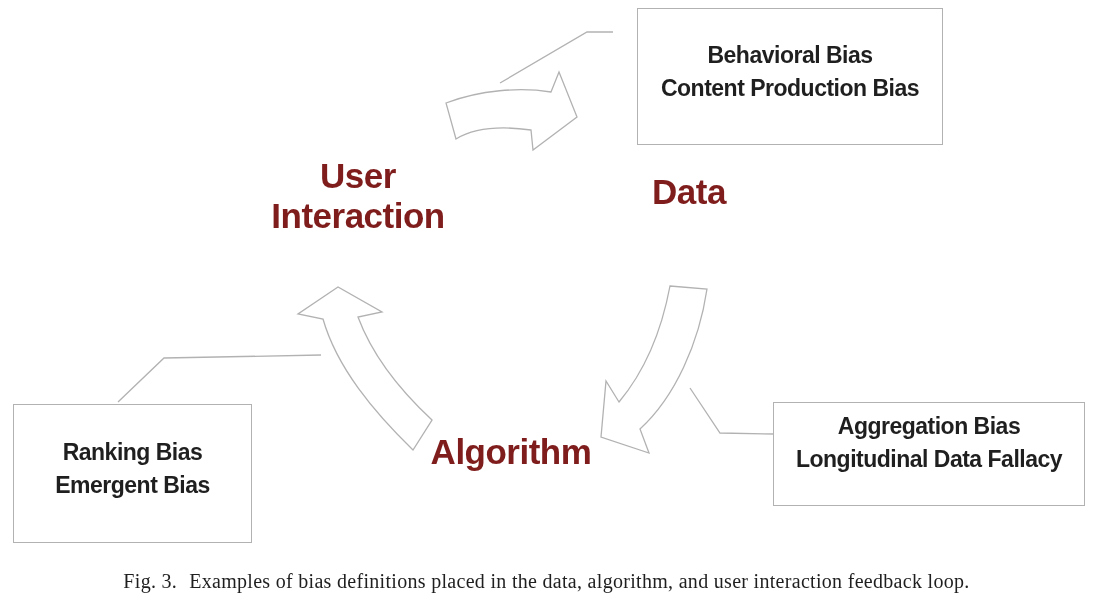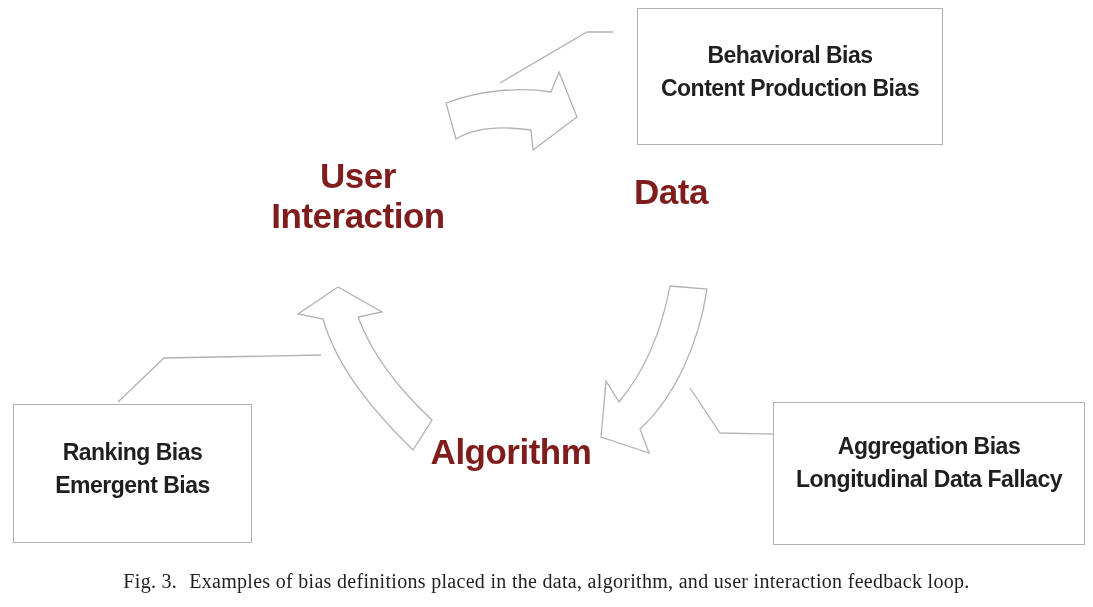--- a/index.html
+++ b/index.html
@@ -65,30 +65,30 @@
     <path class="callout" d="M118,402 L164,358 L321,355"></path>
 
     <path class="block-arrow" d="M446,103 C480,90 520,87 551,92 L559,72 L577,117 L533,150 L531,130 C502,126 474,128 456,139 Z"></path>
     <path class="block-arrow" d="M670,286 L707,289 C699,343 675,397 640,429 L649,453 L601,437 L606,381 L619,402 C644,372 661,334 670,286 Z"></path>
     <path class="block-arrow" d="M338,287 L298,314 L323,319 C337,368 374,412 413,450 L432,420 C404,394 374,360 358,317 L382,312 Z"></path>
   </svg>
 
   <div class="node-label" style="left:230px; top:156px; width:256px;">User
 Interaction</div>
 
-  <div class="node-label" style="left:601px; top:172px; width:140px;">Data</div>
+  <div class="node-label" style="left:619px; top:172px; width:140px;">Data</div>
 
   <div class="node-label" style="left:381px; top:432px; width:260px;">Algorithm</div>
 
   <div class="bias-box" style="left:637px; top:8px; width:306px; height:137px; padding-bottom:10px;">Behavioral Bias
 Content Production Bias</div>
 
   <div class="bias-box" style="left:13px; top:404px; width:239px; height:139px; padding-bottom:10px;">Ranking Bias
 Emergent Bias</div>
 
-  <div class="bias-box" style="left:773px; top:402px; width:312px; height:143px; padding-bottom:22px;">Aggregation Bias
+  <div class="bias-box" style="left:773px; top:402px; width:312px; height:104px; padding-bottom:22px;">Aggregation Bias
 Longitudinal Data Fallacy</div>
 
   <div class="caption">
     <span class="cap-label">Fig. 3.</span><span>Examples of bias definitions placed in the data, algorithm, and user interaction feedback loop.</span>
   </div>
 
 </div>
 
 </body></html>

